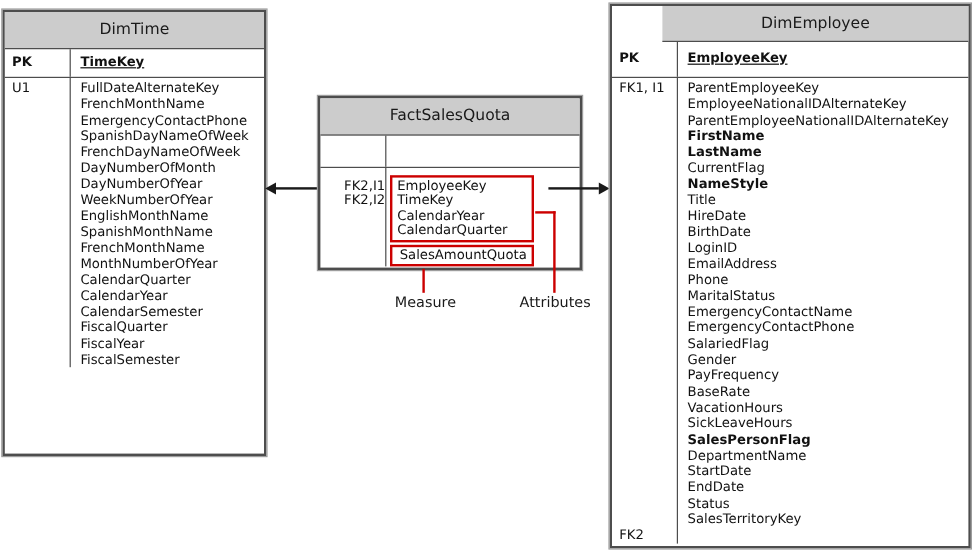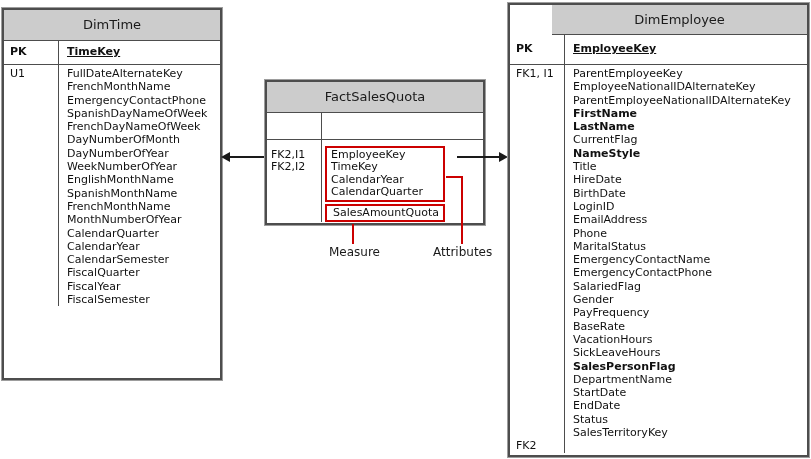--- a/index.html
+++ b/index.html
@@ -38,21 +38,21 @@
   .dimtime { left:2px; top:8px; width:220px; height:372px; }
   .dimtime .tbl-header { height:30px; line-height:30px; }
   .dimtime .pk-row { height:24px; }
   .dimtime .key-cell, .dimtime .name-cell { padding-top:4px; }
   .dimtime .key-col, .dimtime .name-col { padding-top:2px; }
 
   
   .fact { left:265px; top:80px; width:220px; height:145px; }
   .fact .tbl-header { height:30px; line-height:30px; }
   .fact .pk-row { height:27px; }
-  .fact .key-col { padding-top:9px; padding-left:4px; }
+  .fact .key-col { padding-top:9px; padding-left:4px;text-align:right; }
   .fact .name-col { padding-top:6px; padding-left:3px; }
   .fact .line { line-height:12.4px; }
   .red-box {
     box-sizing:border-box; width:120px; border:2px solid #cc0000;
     padding:1px 4px; background:#fff;
   }
   .red-box.measure { margin-top:2px;text-align:right; }
 
   
   .dimemp { left:508px; top:3px; width:301px; height:454px; }

